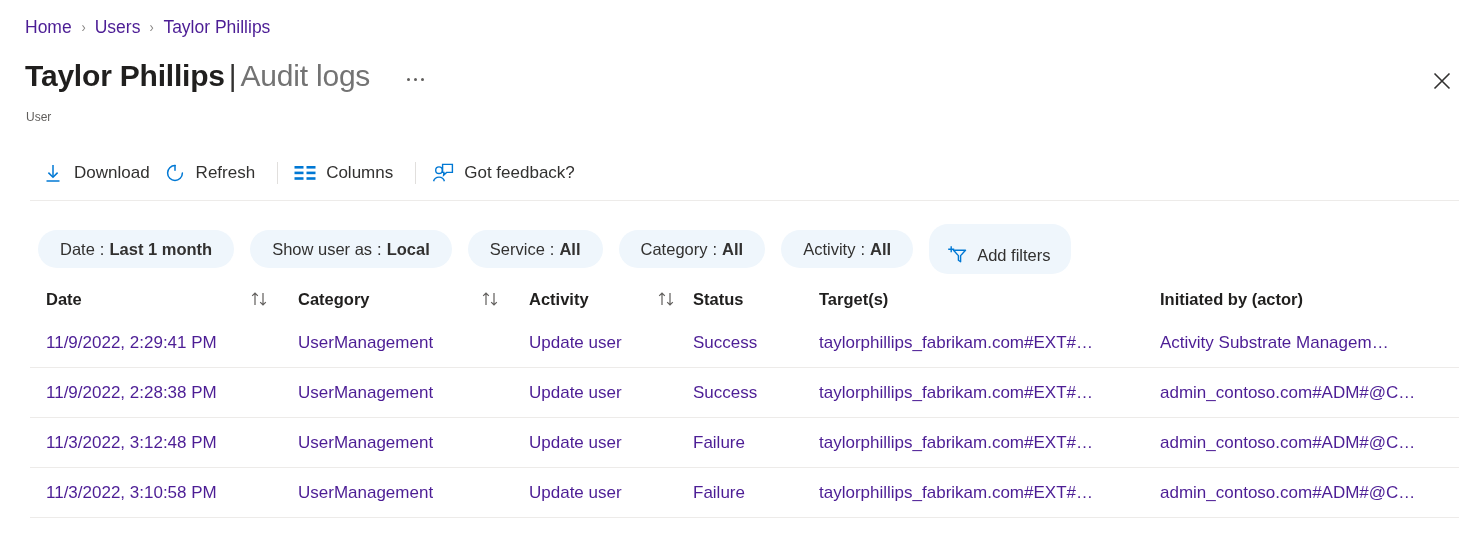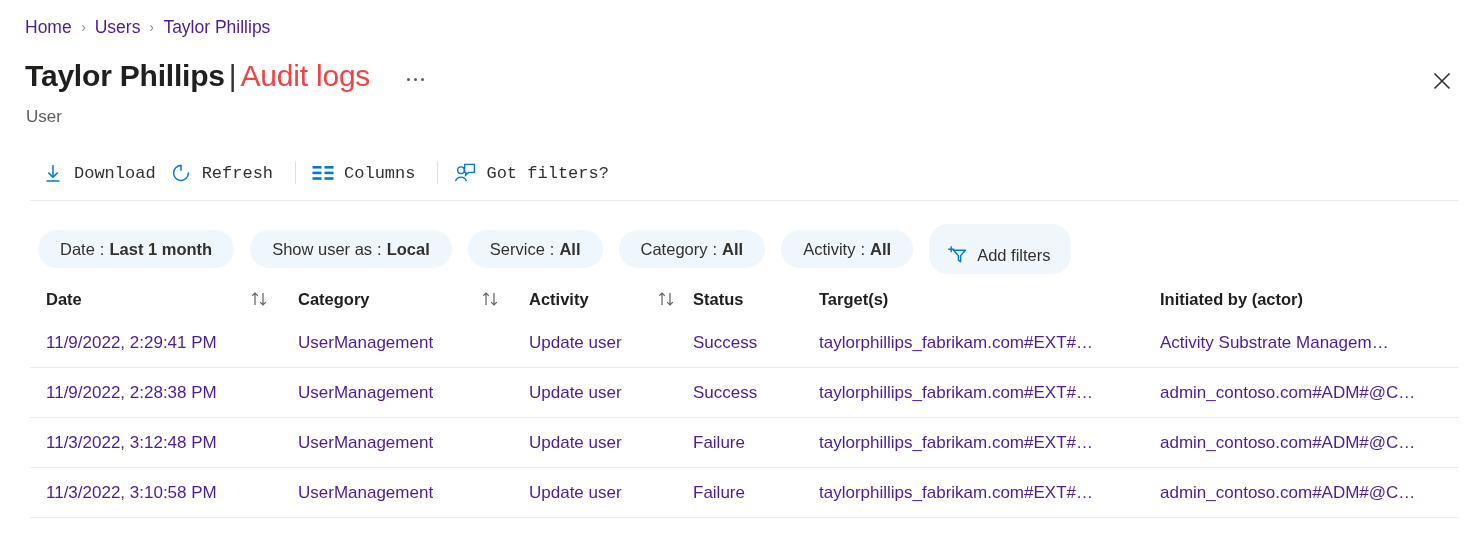--- a/index.html
+++ b/index.html
@@ -54,21 +54,21 @@
     white-space: nowrap;
     letter-spacing: -0.2px;
   }
   .page-title .sep-bar {
     font-weight: 300;
     color: #323130;
     padding: 0 4px;
   }
   .page-title .sub {
     font-weight: 400;
-    color: #ef4444;
+    color: #737373;
   }
   .ellipsis-btn {
     margin-left: 30px;
     width: 30px;
     height: 26px;
     display: flex;
     align-items: center;
     justify-content: center;
     gap: 4px;
     cursor: pointer;
@@ -79,21 +79,21 @@
     width: 3px; height: 3px;
     background: #605e5c;
     border-radius: 50%;
     display: block;
   }
 
   .subtitle {
     position: absolute;
     left: 26px;
     top: 108px;
-    font-size: 17px;
+    font-size: 12px;
     line-height: 18px;
     color: #605e5c;
   }
 
   .close-btn {
     position: absolute;
     right: 14px;
     top: 64px;
     width: 34px;
     height: 34px;
@@ -127,21 +127,20 @@
     height: 22px;
     display: flex;
     align-items: center;
     justify-content: center;
     margin-right: 8px;
     flex: none;
   }
   .cmd-label {
     font-size: 17px;
     color: #323130;
-    font-family: Liberation Mono, monospace;
   }
   .cmd-sep {
     width: 1px;
     height: 22px;
     background: #e1dfdd;
     margin: 0 12px;
   }
   .toolbar-rule {
     position: absolute;
     left: 30px;
@@ -317,21 +316,21 @@
   <div class="cmd-sep"></div>
 
   <div class="cmd">
     <span class="cmd-icon">
       <svg width="22" height="21" viewBox="0 0 22 21">
         <circle cx="7" cy="7.2" r="3.3" stroke="#0078d4" stroke-width="1.4" fill="none"></circle>
         <path d="M1.6 18.2 A5.6 5.6 0 0 1 12.4 18.2" stroke="#0078d4" stroke-width="1.4" fill="none"></path>
         <path d="M10.6 1.4 L20.4 1.4 L20.4 9.4 L14.6 9.4 L11.6 12.2 L11.9 9.4 L10.6 9.4 Z" stroke="#0078d4" stroke-width="1.4" fill="#ffffff"></path>
       </svg>
     </span>
-    <span class="cmd-label">Got filters?</span>
+    <span class="cmd-label">Got feedback?</span>
   </div>
 
 </div>
 
 <div class="toolbar-rule"></div>
 
 <div class="filters">
 
   <div class="pill">
     <span class="pill-key">Date</span>

